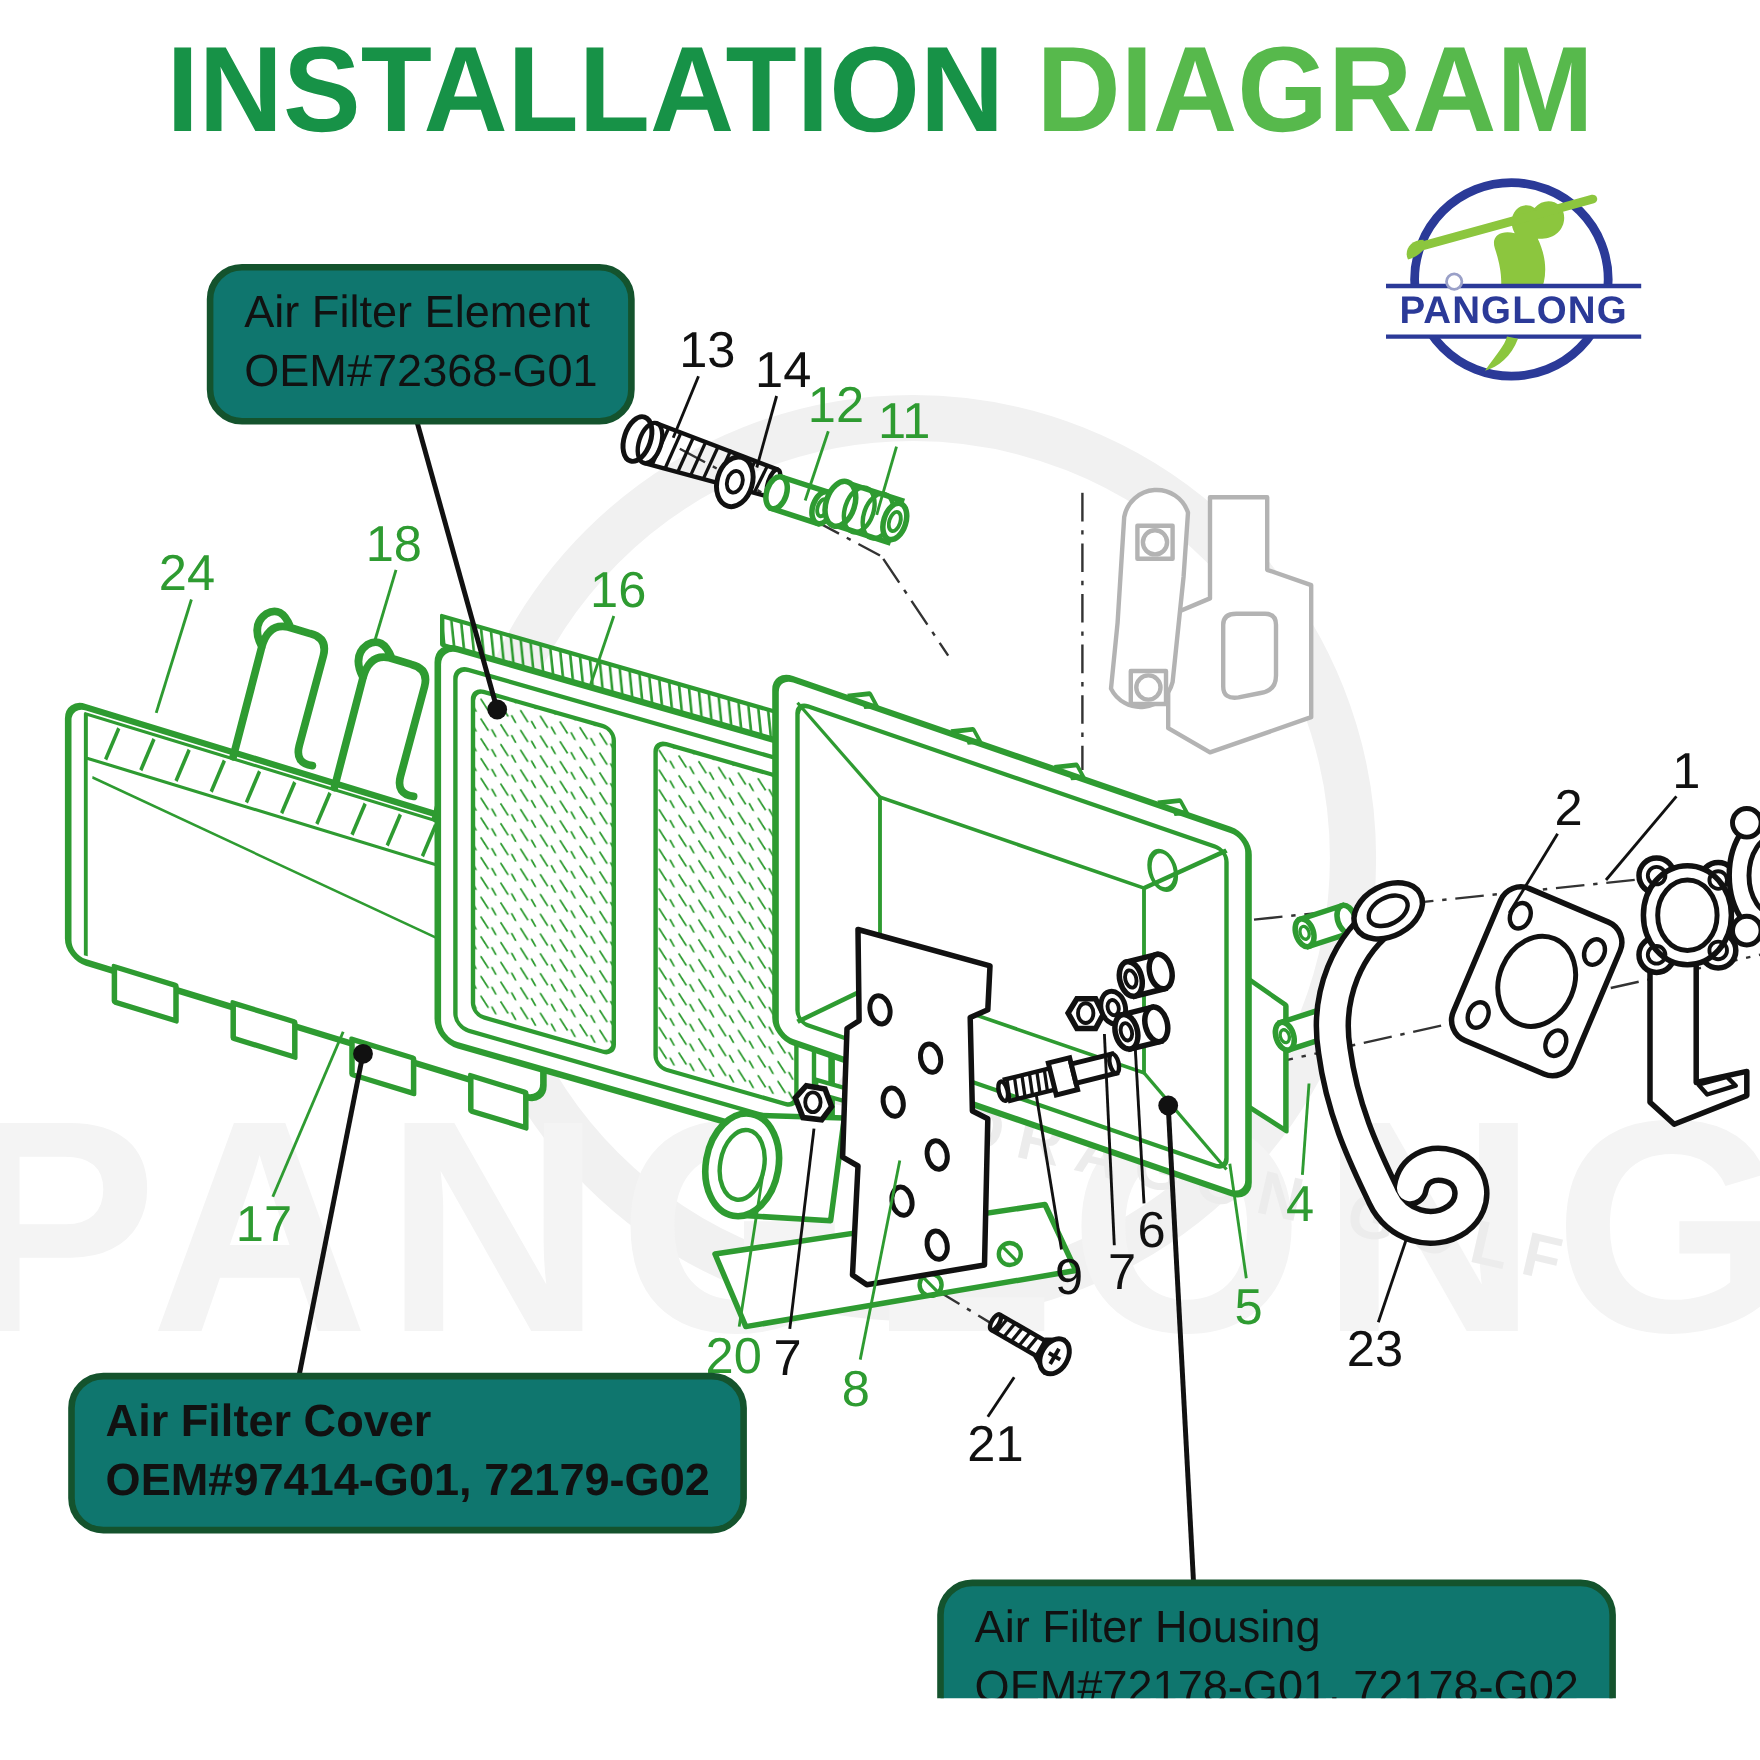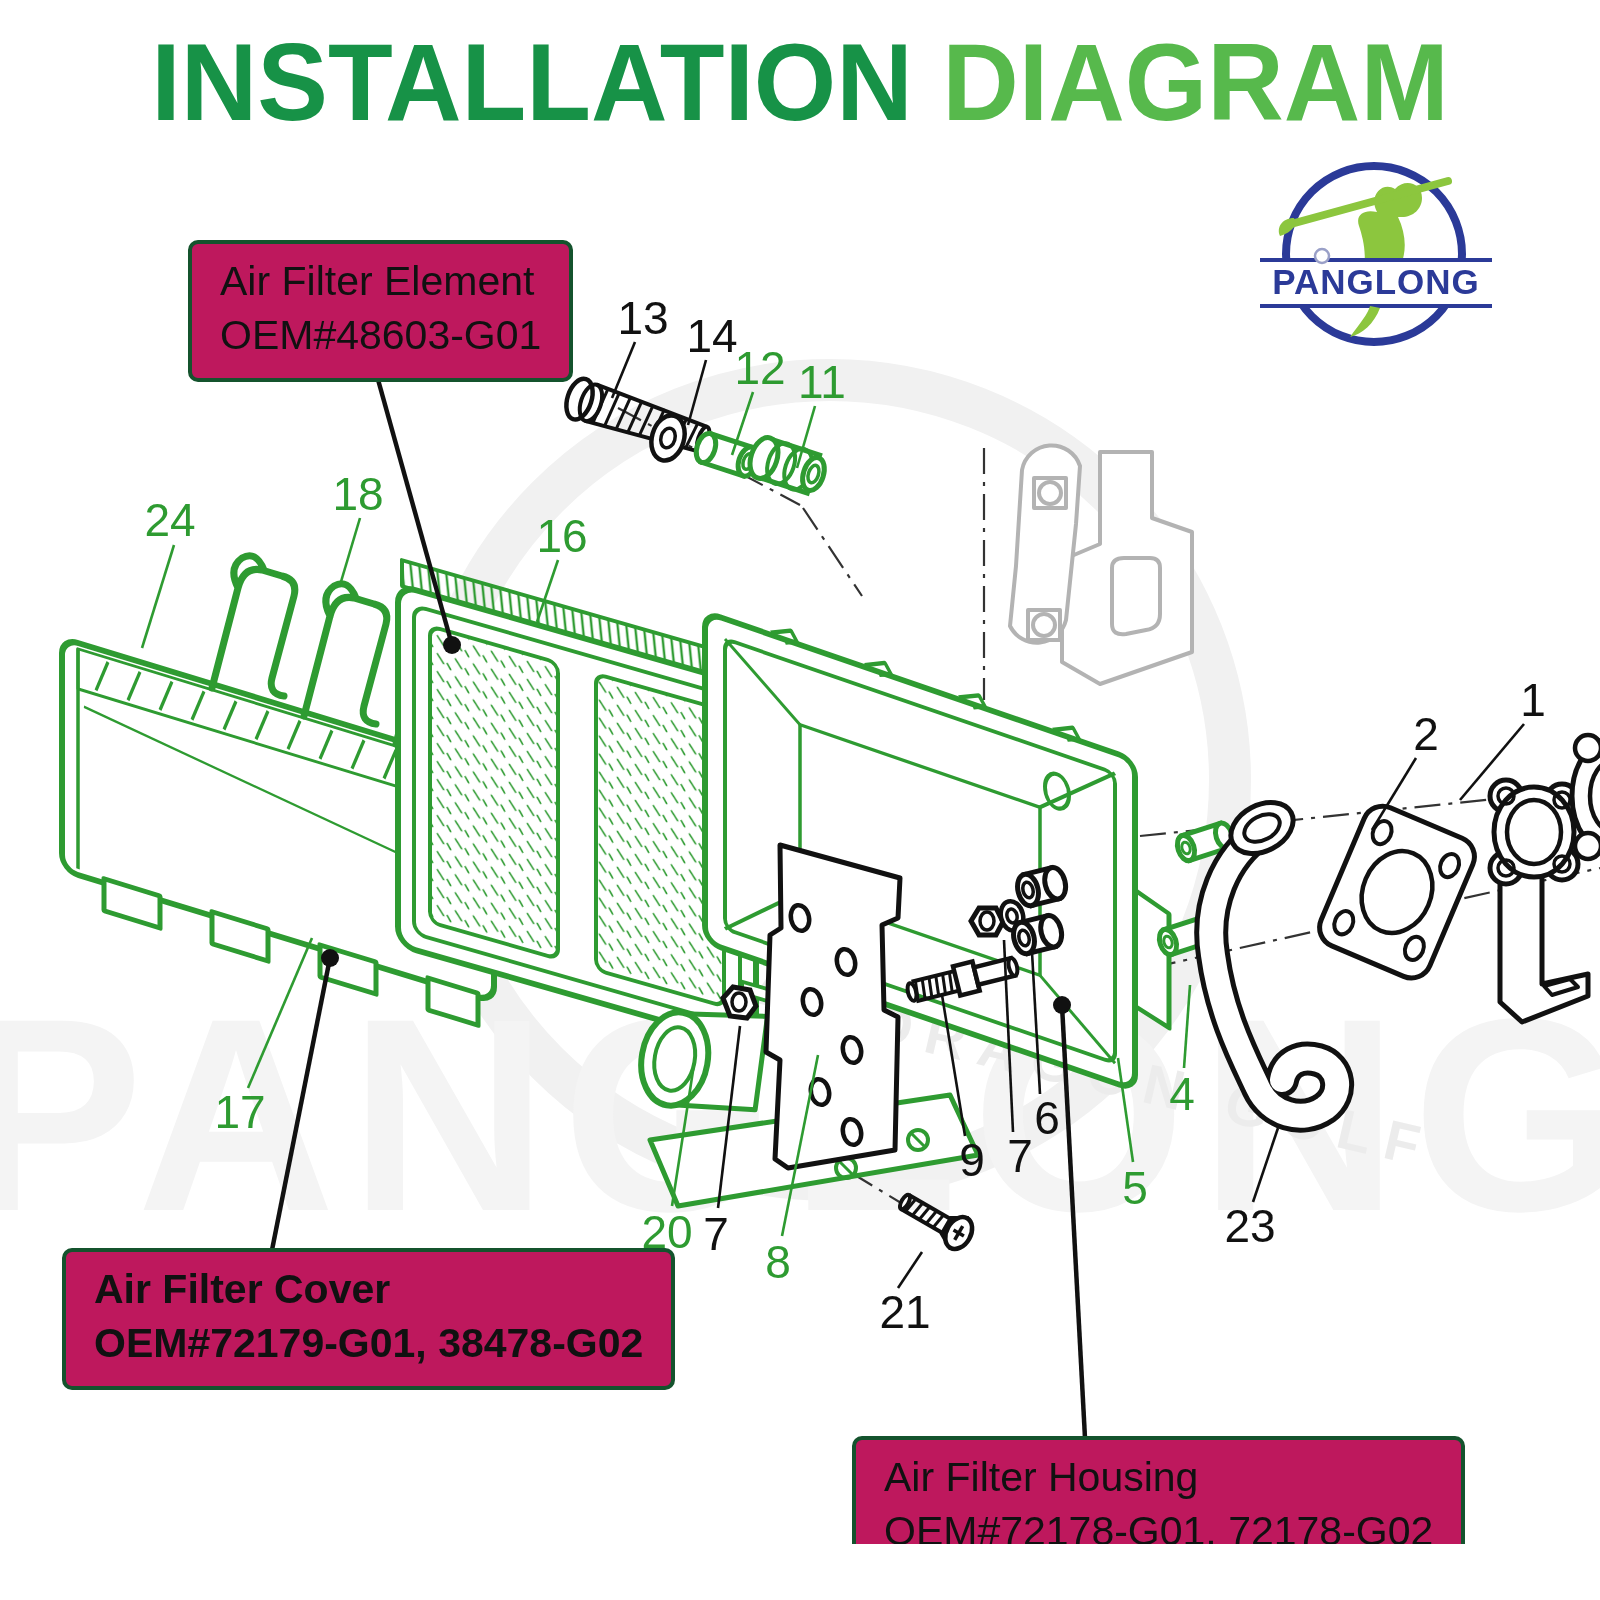--- a/index.html
+++ b/index.html
@@ -3,21 +3,21 @@
 <meta charset="utf-8">
 <style>
   html,body{margin:0;padding:0;background:#fff;}
   .stage{position:relative;width:1600px;height:1544px;background:#fff;overflow:hidden;
          font-family:"Liberation Sans",sans-serif;}
   .title{position:absolute;top:22px;left:0;width:100%;text-align:center;
          font-size:106px;font-weight:900;letter-spacing:0px;white-space:nowrap;
          transform:scaleY(1.04);}
   .title .t1{color:#179247;}
   .title .t2{color:#57b94c;}
-  .pl-box{position:absolute;border:4px solid #14532d;border-radius:10px;background:#be185d;
+  .pl-box{position:absolute;border:6px solid #14532d;border-radius:32px;background:#0f766e;
           padding:10px 28px 16px 28px;font-size:41px;font-weight:500;color:#111;
           line-height:1.32;white-space:nowrap;z-index:5;}
   .diagram-svg{position:absolute;left:0;top:0;z-index:1;}
   .logo-wrap{position:absolute;left:1258px;top:158px;width:236px;height:200px;z-index:4;}
   svg text.callout{font-family:"Liberation Sans",sans-serif;font-size:46px;font-weight:500;}
   svg text.brand{font-family:"Liberation Sans",sans-serif;}
 </style>
 </head>
 <body>
 
@@ -37,25 +37,25 @@
       <line x1="2" y1="102" x2="234" y2="102" stroke="#2b3a98" stroke-width="4"></line>
       <line x1="2" y1="148" x2="234" y2="148" stroke="#2b3a98" stroke-width="4"></line>
       <path fill="#8cc63e" d="M122,150 C116,166 104,176 92,179 C102,165 110,156 112,148 Z"></path>
       <circle cx="64" cy="98" r="7" fill="#fff" stroke="#9aa0c8" stroke-width="2.5"></circle>
       <text class="brand" x="118" y="136" text-anchor="middle" font-size="35" font-weight="900" letter-spacing="1" fill="#2b3a98">PANGLONG</text>
     </svg>
   </div>
 
   <div class="pl-box" style="left:188px;top:240px;">
     <div>Air Filter Element</div>
-    <div>OEM#48603-G01</div>
+    <div>OEM#72368-G01</div>
   </div>
   <div class="pl-box" style="left:62px;top:1248px;font-weight:bold;">
     <div>Air Filter Cover</div>
-    <div>OEM#72179-G01, 38478-G02</div>
+    <div>OEM#97414-G01, 72179-G02</div>
   </div>
   <div class="pl-box" style="left:852px;top:1436px;">
     <div>Air Filter Housing</div>
     <div>OEM#72178-G01, 72178-G02</div>
   </div>
 
   <svg class="diagram-svg" width="1600" height="1600" viewBox="0 0 1600 1600">
     <defs>
       <pattern id="mesh" width="18" height="18" patternUnits="userSpaceOnUse">
         <path d="M3,3 l7,9" stroke="#2e9b31" stroke-width="1.8" fill="none"></path>

